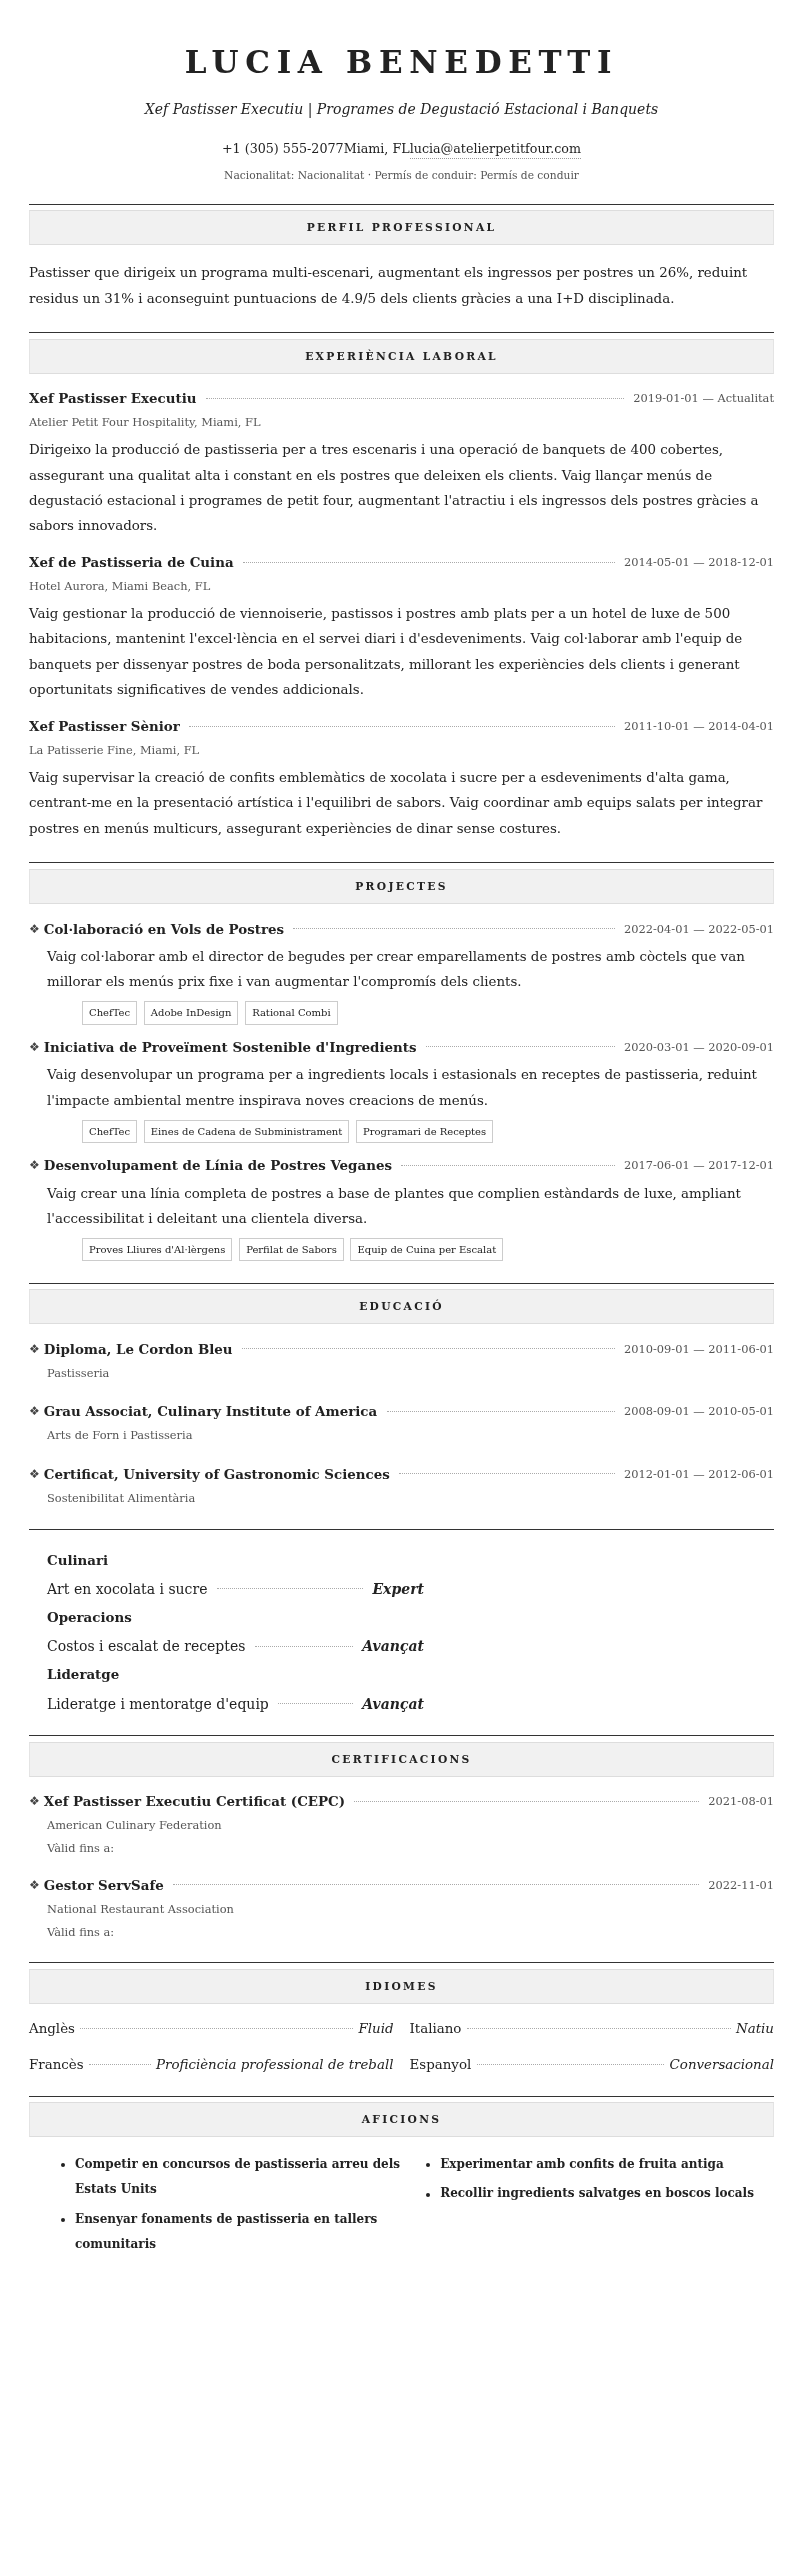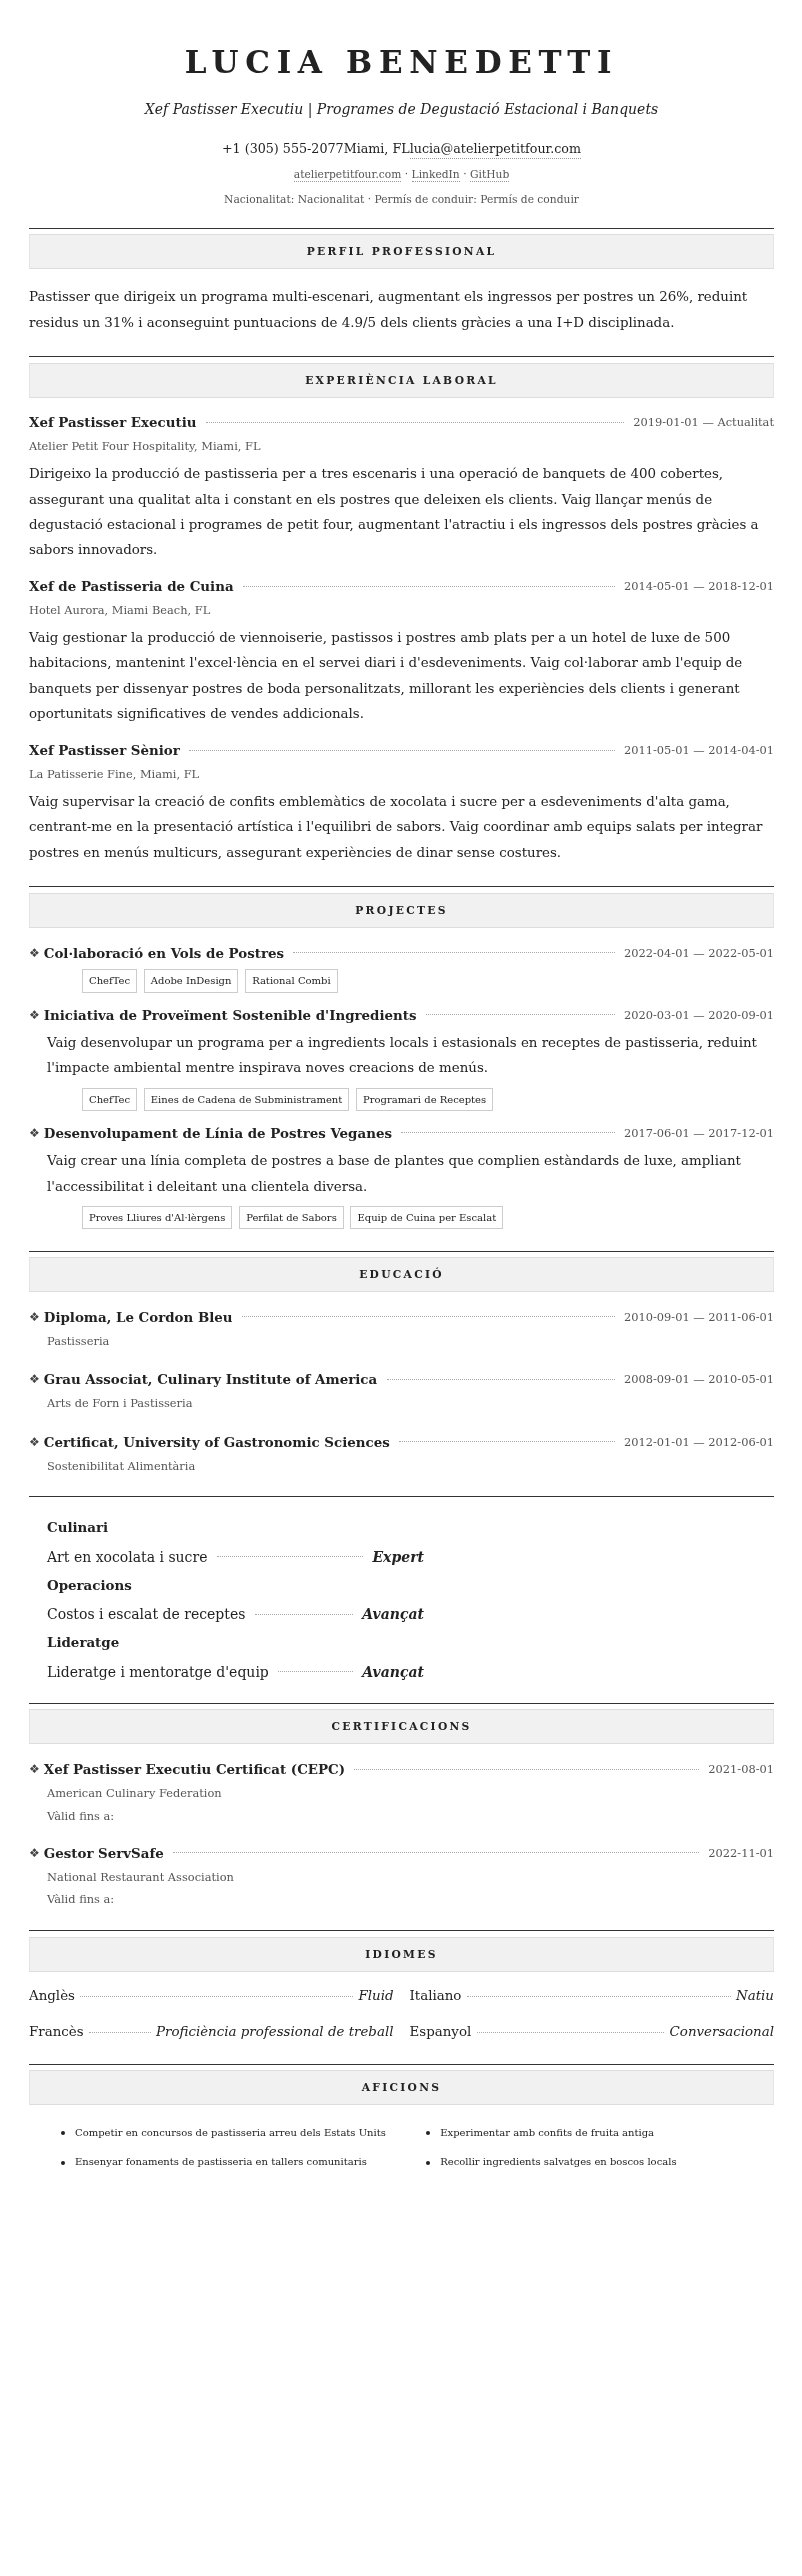--- a/index.html
+++ b/index.html
@@ -121,24 +121,25 @@
   .lang-grid { display: grid; grid-template-columns: 1fr 1fr; column-gap: 14.7px; row-gap: 10.7px; gap: 16px; }
   .lang-row { display: flex; align-items: center; font-size: 13.4px; line-height: 20px; }
   .lang-level { font-style: italic; white-space: nowrap; }
   .lang-row .leader { margin: 0 5.4px; }
 
   
   .hobbies { display: grid; grid-template-columns: 1fr 1fr; column-gap: 13.4px; padding-left: 28px; }
   .hobbies ul { list-style: none; }
   .hobbies li {
     position: relative;
-    font-size: 10px;
+    font-size: 12px;
     line-height: 25.4px;
     padding-left: 18px;
     margin-bottom: 4px;
+    font-weight: bold;
   }
   .hobbies li::before {
     content: "";
     position: absolute;
     left: 4px;
     top: 11.4px;
     width: 4px; height: 4px;
     background: #222;
     border-radius: 50%;
   }
@@ -149,23 +150,20 @@
 <div class="page">
 
   <header>
     <h1 class="name">LUCIA BENEDETTI</h1>
     <div class="tagline">Xef Pastisser Executiu | Programes de Degustació Estacional i Banquets</div>
     <div class="contact-row">
       <span>+1 (305) 555-2077</span>
       <span>Miami, FL</span>
       <span class="email">lucia@atelierpetitfour.com</span>
     </div>
-    <div class="links-row">
-      <a>atelierpetitfour.com</a><span> · </span><a>LinkedIn</a><span> · </span><a>GitHub</a>
-    </div>
     <div class="meta-row">Nacionalitat: Nacionalitat · Permís de conduir: Permís de conduir</div>
   </header>
 
   <section class="section first">
     <div class="section-rule"></div>
     <h2 class="section-head">PERFIL PROFESSIONAL</h2>
     <div class="section-body">
       <p class="paragraph">Pastisser que dirigeix un programa multi-escenari, augmentant els ingressos per postres un 26%, reduint residus un 31% i aconseguint puntuacions de 4.9/5 dels clients gràcies a una I+D disciplinada.</p>
     </div>
   </section>
@@ -189,39 +187,40 @@
           <span class="leader"></span>
           <span class="entry-date">2014-05-01 — 2018-12-01</span>
         </div>
         <div class="entry-sub">Hotel Aurora, Miami Beach, FL</div>
         <p class="entry-desc">Vaig gestionar la producció de viennoiserie, pastissos i postres amb plats per a un hotel de luxe de 500 habitacions, mantenint l'excel·lència en el servei diari i d'esdeveniments. Vaig col·laborar amb l'equip de banquets per dissenyar postres de boda personalitzats, millorant les experiències dels clients i generant oportunitats significatives de vendes addicionals.</p>
       </div>
       <div class="entry">
         <div class="entry-head">
           <span class="entry-title">Xef Pastisser Sènior</span>
           <span class="leader"></span>
-          <span class="entry-date">2011-05-01 — 2014-04-01</span>
+          <span class="entry-date">2011-10-01 — 2014-04-01</span>
         </div>
         <div class="entry-sub">La Patisserie Fine, Miami, FL</div>
         <p class="entry-desc">Vaig supervisar la creació de confits emblemàtics de xocolata i sucre per a esdeveniments d'alta gama, centrant-me en la presentació artística i l'equilibri de sabors. Vaig coordinar amb equips salats per integrar postres en menús multicurs, assegurant experiències de dinar sense costures.</p>
       </div>
     </div>
   </section>
 
   <section class="section">
     <div class="section-rule"></div>
     <h2 class="section-head">PROJECTES</h2>
     <div class="section-body">
       <div class="project">
         <div class="entry-head">
           <span class="bullet">❖</span>
           <span class="entry-title">Col·laboració en Vols de Postres</span>
           <span class="leader"></span>
           <span class="entry-date">2022-04-01 — 2022-05-01</span>
         </div>
+        <p class="entry-desc indent">Vaig col·laborar amb el director de begudes per crear emparellaments de postres amb còctels que van millorar els menús prix fixe i van augmentar l'compromís dels clients.</p>
         <div class="tags">
           <span class="tag">ChefTec</span>
           <span class="tag">Adobe InDesign</span>
           <span class="tag">Rational Combi</span>
         </div>
       </div>
       <div class="project">
         <div class="entry-head">
           <span class="bullet">❖</span>
           <span class="entry-title">Iniciativa de Proveïment Sostenible d'Ingredients</span>

